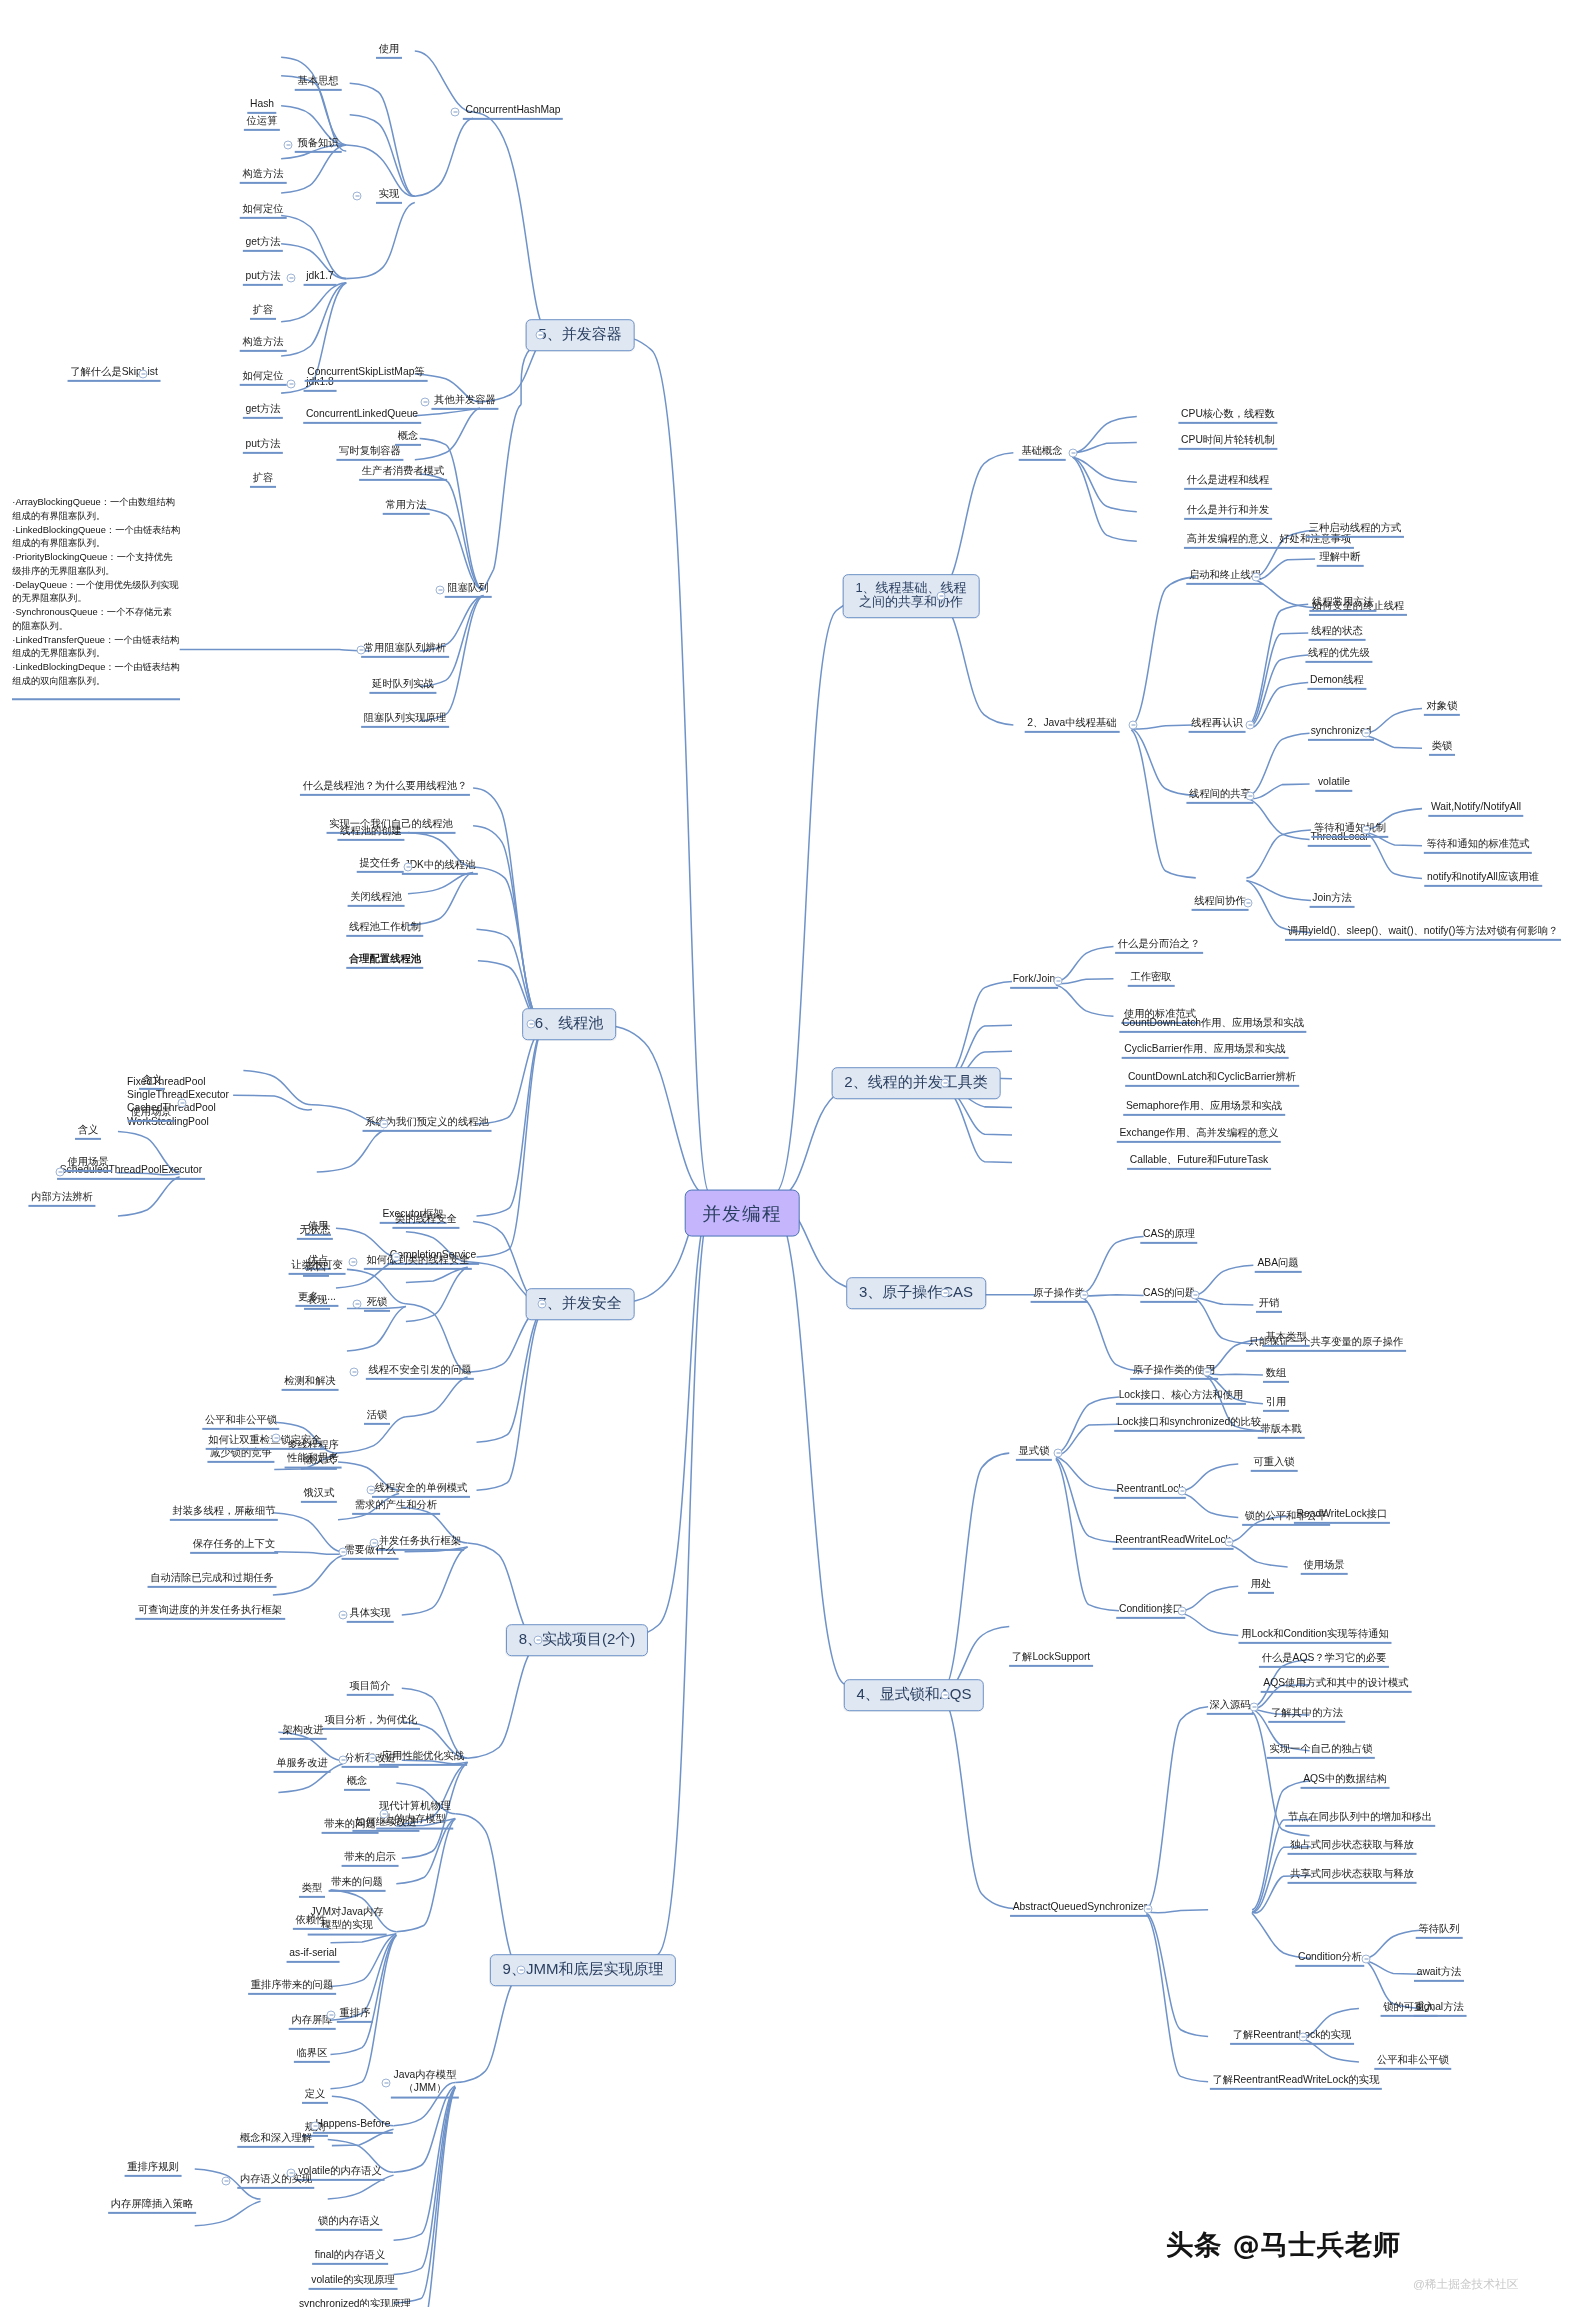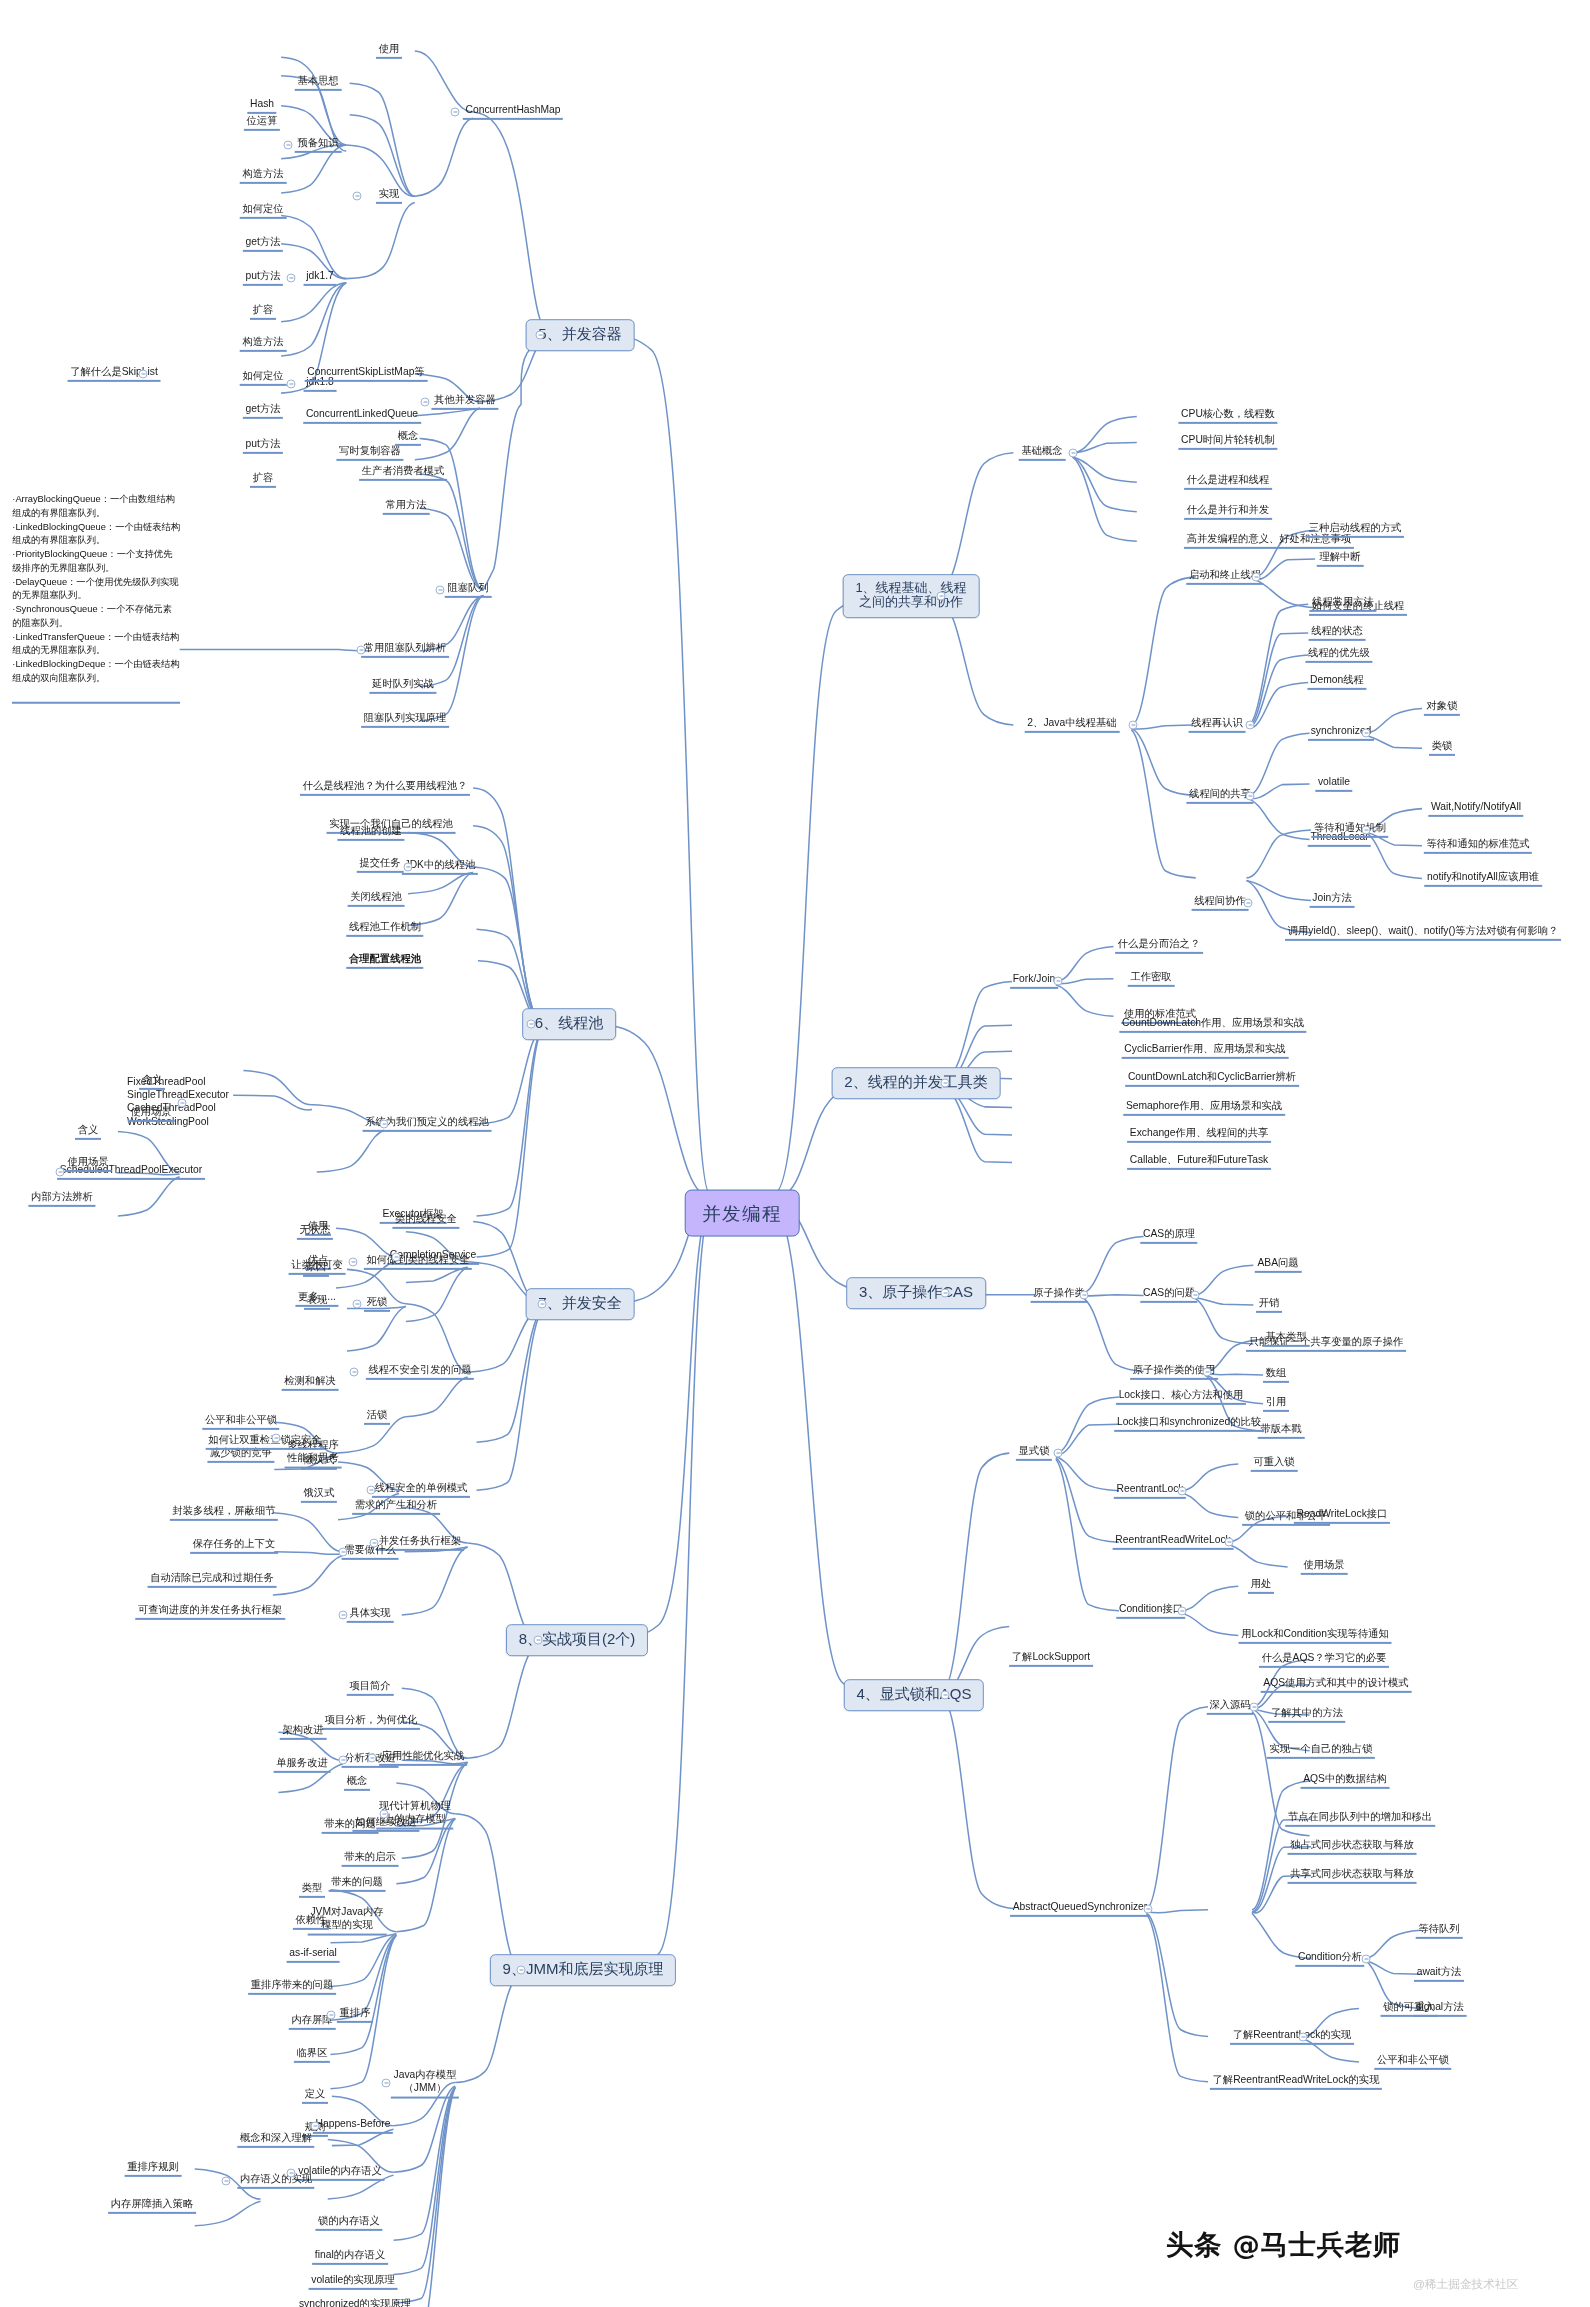--- a/index.html
+++ b/index.html
@@ -80,21 +80,21 @@
   }
   .blockq {
     position: absolute;
     transform: translate(0, -50%);
     text-align: left;
     white-space: pre-line;
     font-size: 9.3px;
     line-height: 1.48;
     color: #111;
     border-bottom: 2.1px solid #6f93c8;
-    padding-bottom: 16px;
+    padding-bottom: 9px;
   }
   .wm {
     position: absolute;
     font-size: 27.4px;
     font-weight: bold;
     color: #141414;
     letter-spacing: 0.7px;
     white-space: nowrap;
     font-family: "DejaVu Sans", sans-serif;
   }
@@ -503,21 +503,21 @@
   <div class="node" style="left:1423px; top:933px;">调用yield()、sleep()、wait()、notify()等方法对锁有何影响？</div>
 
   <div class="node" style="left:1034px; top:981px;">Fork/Join</div>
   <div class="node" style="left:1159px; top:946px;">什么是分而治之？</div>
   <div class="node" style="left:1151px; top:979px;">工作密取</div>
   <div class="node" style="left:1160px; top:1016px;">使用的标准范式</div>
   <div class="node" style="left:1213px; top:1025px;">CountDownLatch作用、应用场景和实战</div>
   <div class="node" style="left:1205px; top:1051px;">CyclicBarrier作用、应用场景和实战</div>
   <div class="node" style="left:1212px; top:1079px;">CountDownLatch和CyclicBarrier辨析</div>
   <div class="node" style="left:1204px; top:1108px;">Semaphore作用、应用场景和实战</div>
-  <div class="node" style="left:1199px; top:1135px;">Exchange作用、线程间的共享</div>
+  <div class="node" style="left:1199px; top:1135px;">Exchange作用、高并发编程的意义</div>
   <div class="node" style="left:1199px; top:1162px;">Callable、Future和FutureTask</div>
 
   <div class="node" style="left:1059px; top:1295px;">原子操作类</div>
   <div class="node" style="left:1169px; top:1236px;">CAS的原理</div>
   <div class="node" style="left:1169px; top:1295px;">CAS的问题</div>
   <div class="node" style="left:1278px; top:1265px;">ABA问题</div>
   <div class="node" style="left:1269px; top:1305px;">开销</div>
   <div class="node" style="left:1326px; top:1344px;">只能保证一个共享变量的原子操作</div>
   <div class="node" style="left:1174px; top:1372px;">原子操作类的使用</div>
   <div class="node" style="left:1286px; top:1339px;">基本类型</div>

